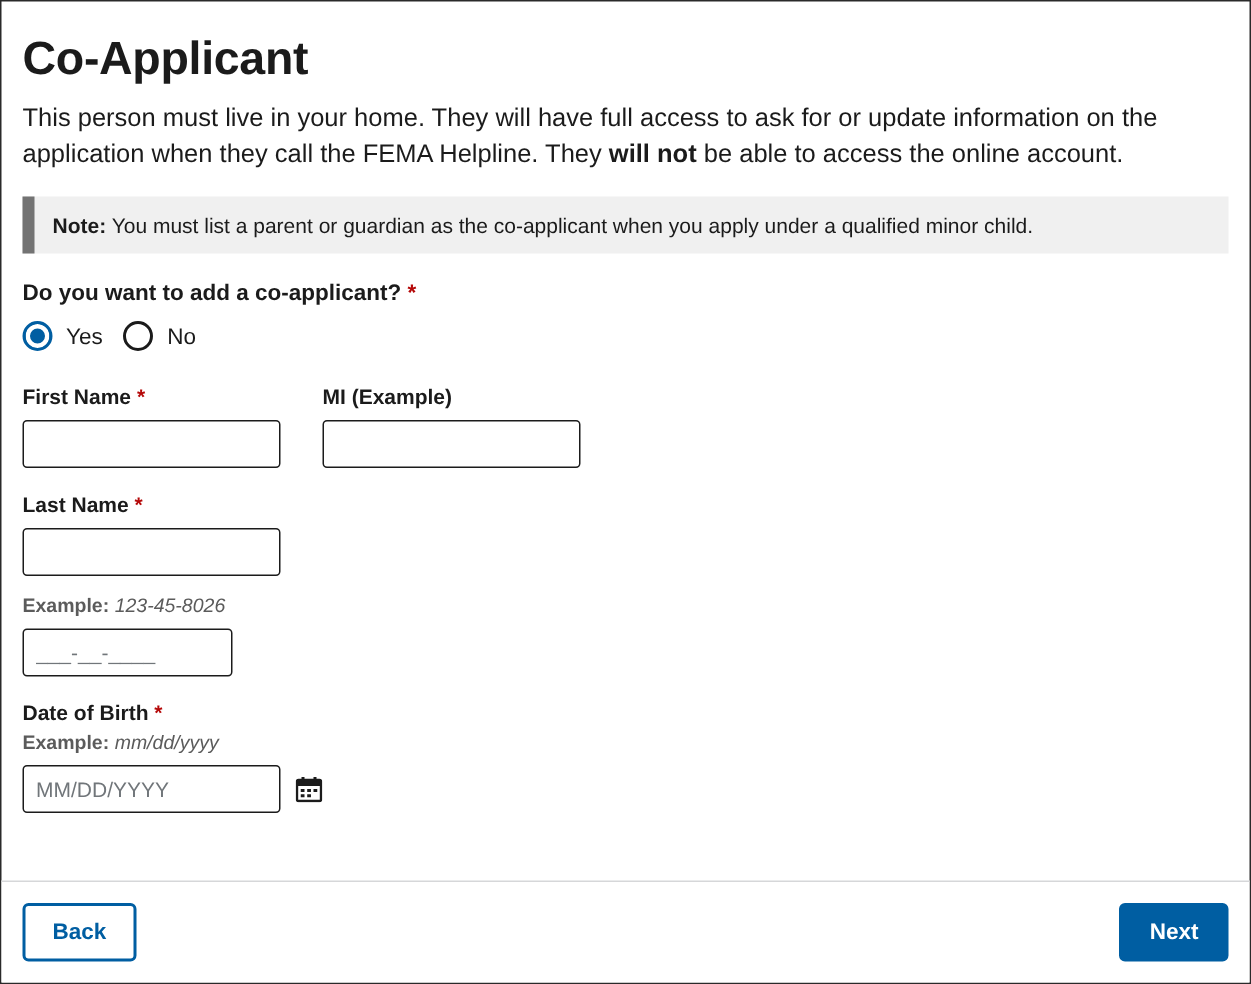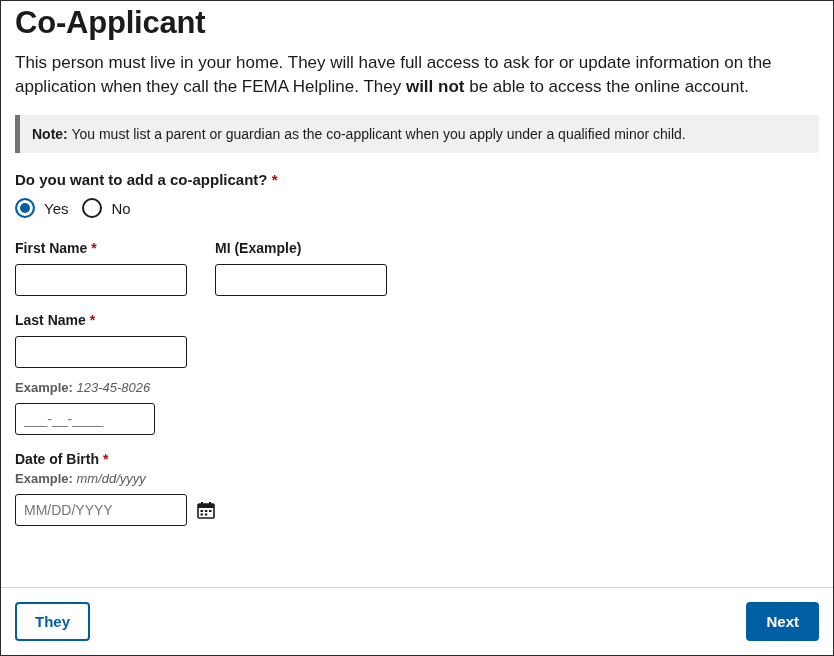--- a/index.html
+++ b/index.html
@@ -19,21 +19,21 @@
     box-sizing: border-box;
     width: 834px;
     height: 656px;
     border: 1px solid #2a2a2a;
     background: #ffffff;
     display: flex;
     flex-direction: column;
   }
   .content {
     flex: 1 1 auto;
-    padding: 4px 14px 0 14px;
+    padding: 20px 14px 0 14px;
     box-sizing: border-box;
     overflow: hidden;
   }
   .page-title {
     font-size: 31px;
     line-height: 36px;
     font-weight: bold;
     color: #1b1b1b;
     margin: 0 0 10px 0;
     letter-spacing: -0.2px;
@@ -43,21 +43,21 @@
     line-height: 24px;
     color: #1b1b1b;
     margin: 0 0 16px 0;
     max-width: 790px;
   }
   .intro b {
     font-weight: bold;
   }
   .note-box {
     background: #f0f0f0;
-    border-left: 5px solid #737373;
+    border-left: 8px solid #737373;
     padding: 9px 12px;
     font-size: 14px;
     line-height: 20px;
     color: #1b1b1b;
     margin-bottom: 18px;
   }
   .note-box .note-label {
     font-weight: bold;
   }
   .question-label {
@@ -255,17 +255,17 @@
             <rect x="3.5" y="12.5" width="2.5" height="2" fill="#1b1b1b"></rect>
             <rect x="7.8" y="12.5" width="2.5" height="2" fill="#1b1b1b"></rect>
           </svg>
         </span>
       </div>
     </div>
 
   </div>
 
   <div class="footer">
-    <button class="btn btn-back">They</button>
+    <button class="btn btn-back">Back</button>
     <button class="btn btn-next">Next</button>
   </div>
 
 </div>
 
 </body></html>

